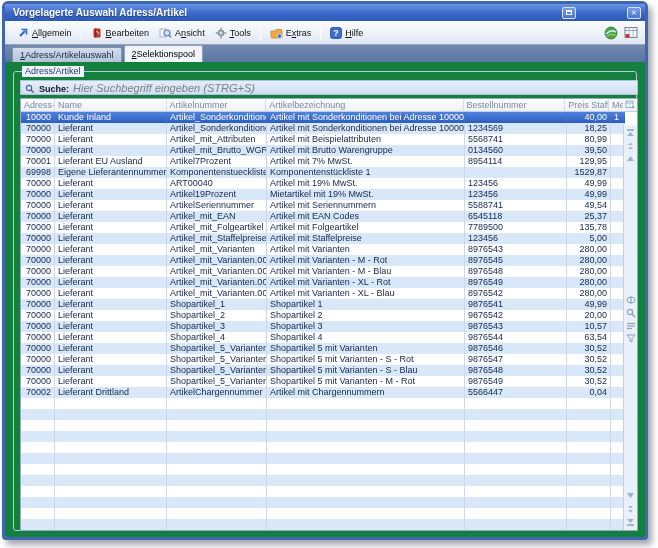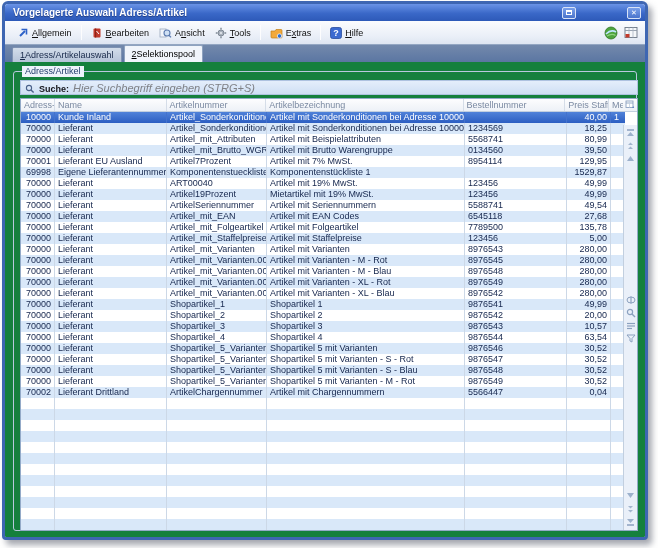--- a/index.html
+++ b/index.html
@@ -303,21 +303,21 @@
                 <span class="cell c4">5588741</span>
                 <span class="cell c5 num">49,54</span>
                 <span class="cell c6"></span>
               </div>
               <div class="row stripe">
                 <span class="cell c0 num">70000</span>
                 <span class="cell c1">Lieferant</span>
                 <span class="cell c2">Artikel_mit_EAN</span>
                 <span class="cell c3">Artikel mit EAN Codes</span>
                 <span class="cell c4">6545118</span>
-                <span class="cell c5 num">27,68</span>
+                <span class="cell c5 num">25,37</span>
                 <span class="cell c6"></span>
               </div>
               <div class="row">
                 <span class="cell c0 num">70000</span>
                 <span class="cell c1">Lieferant</span>
                 <span class="cell c2">Artikel_mit_Folgeartikel</span>
                 <span class="cell c3">Artikel mit Folgeartikel</span>
                 <span class="cell c4">7789500</span>
                 <span class="cell c5 num">135,78</span>
                 <span class="cell c6"></span>

